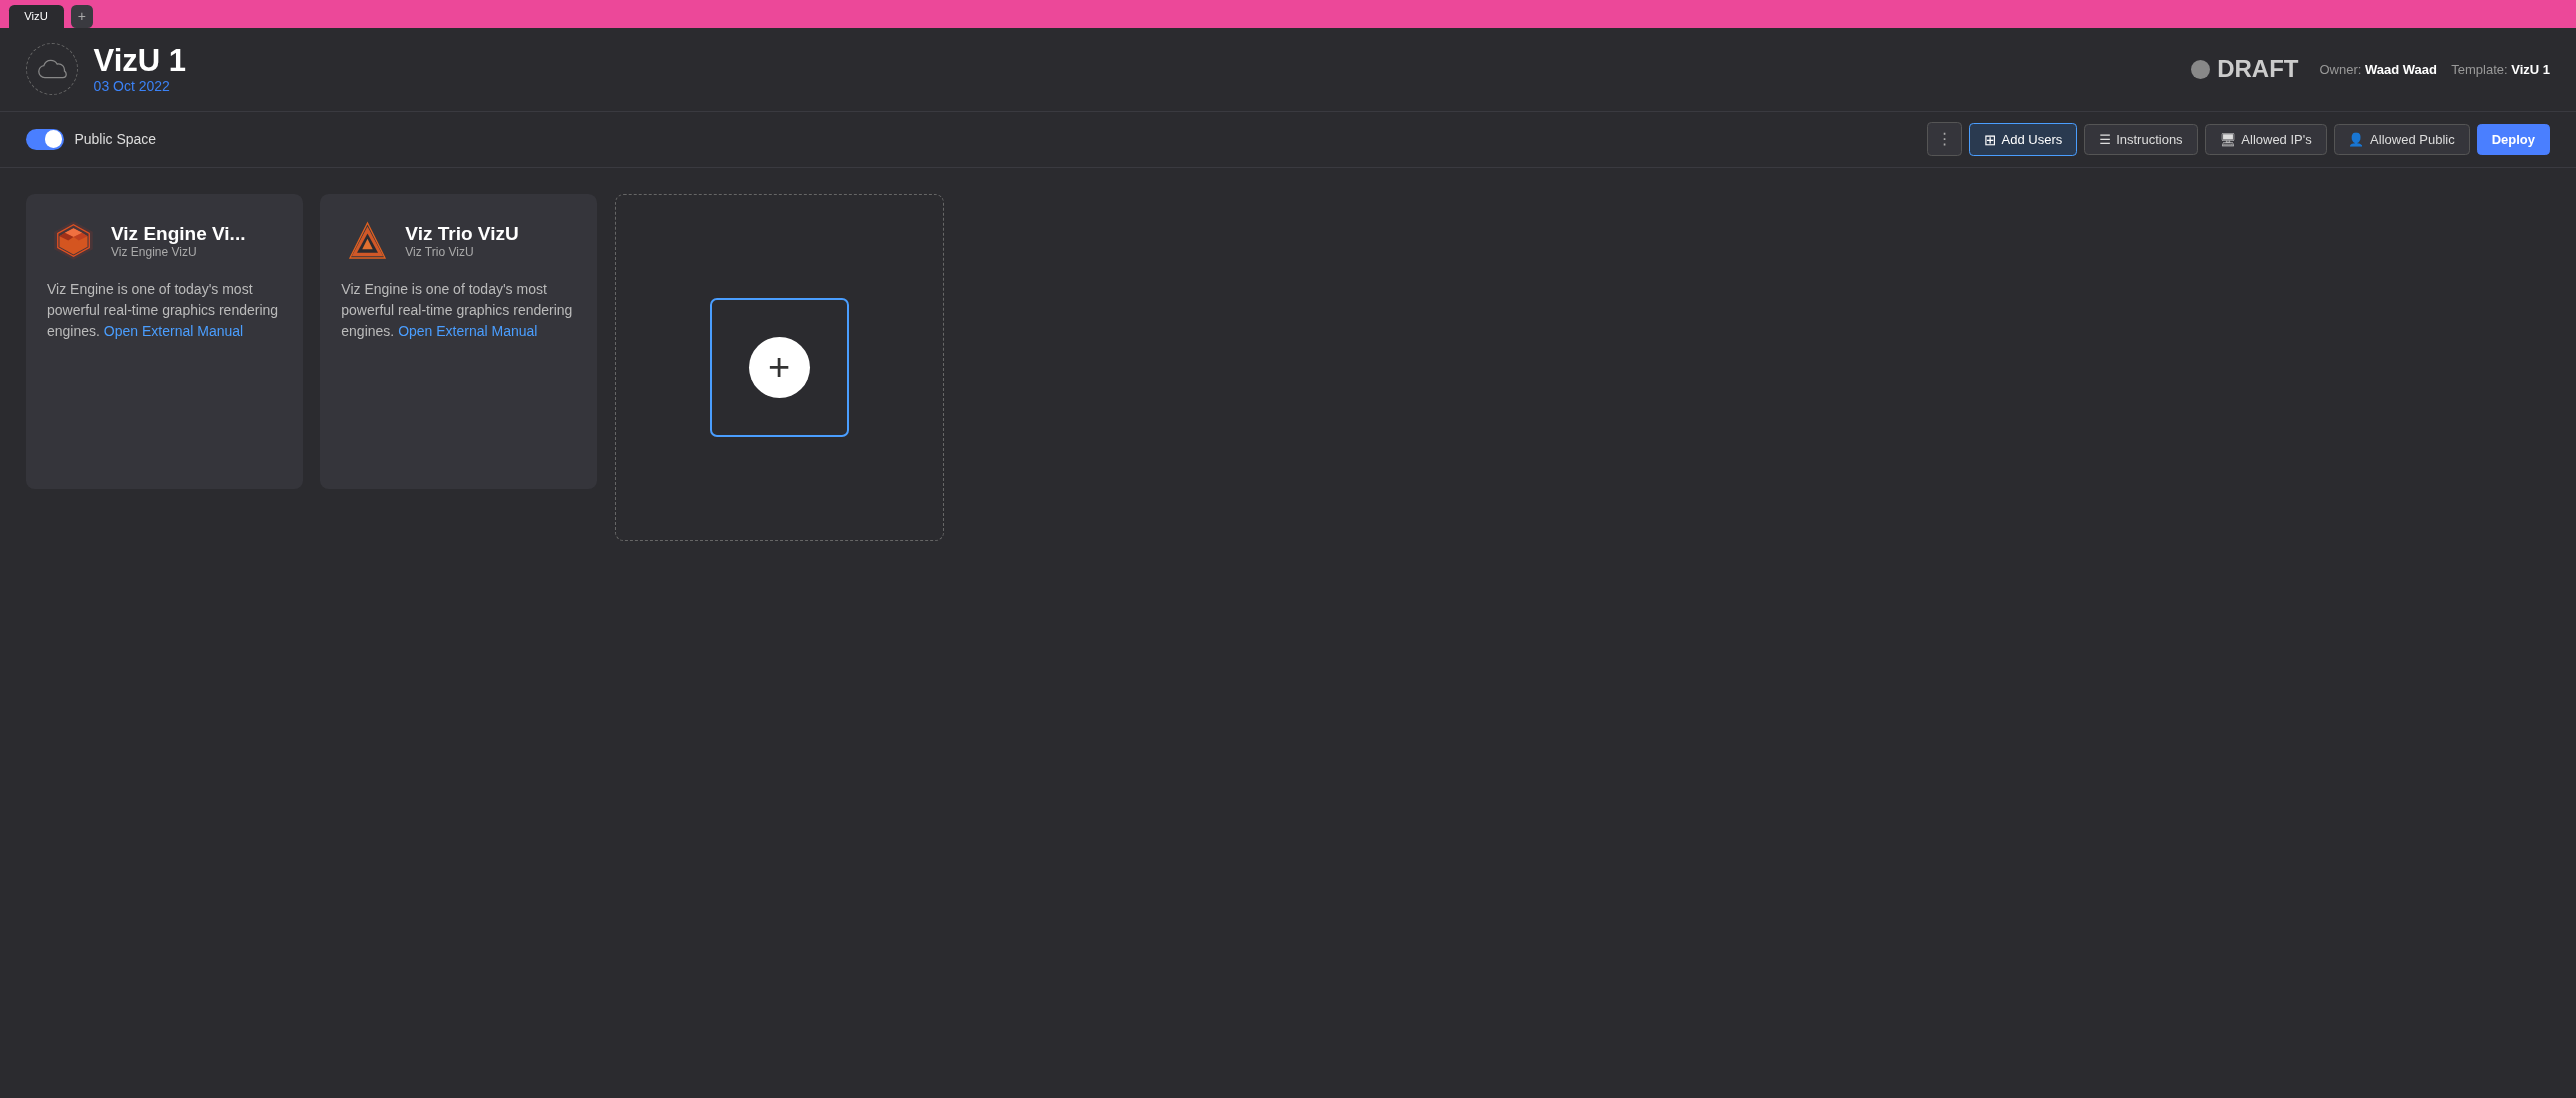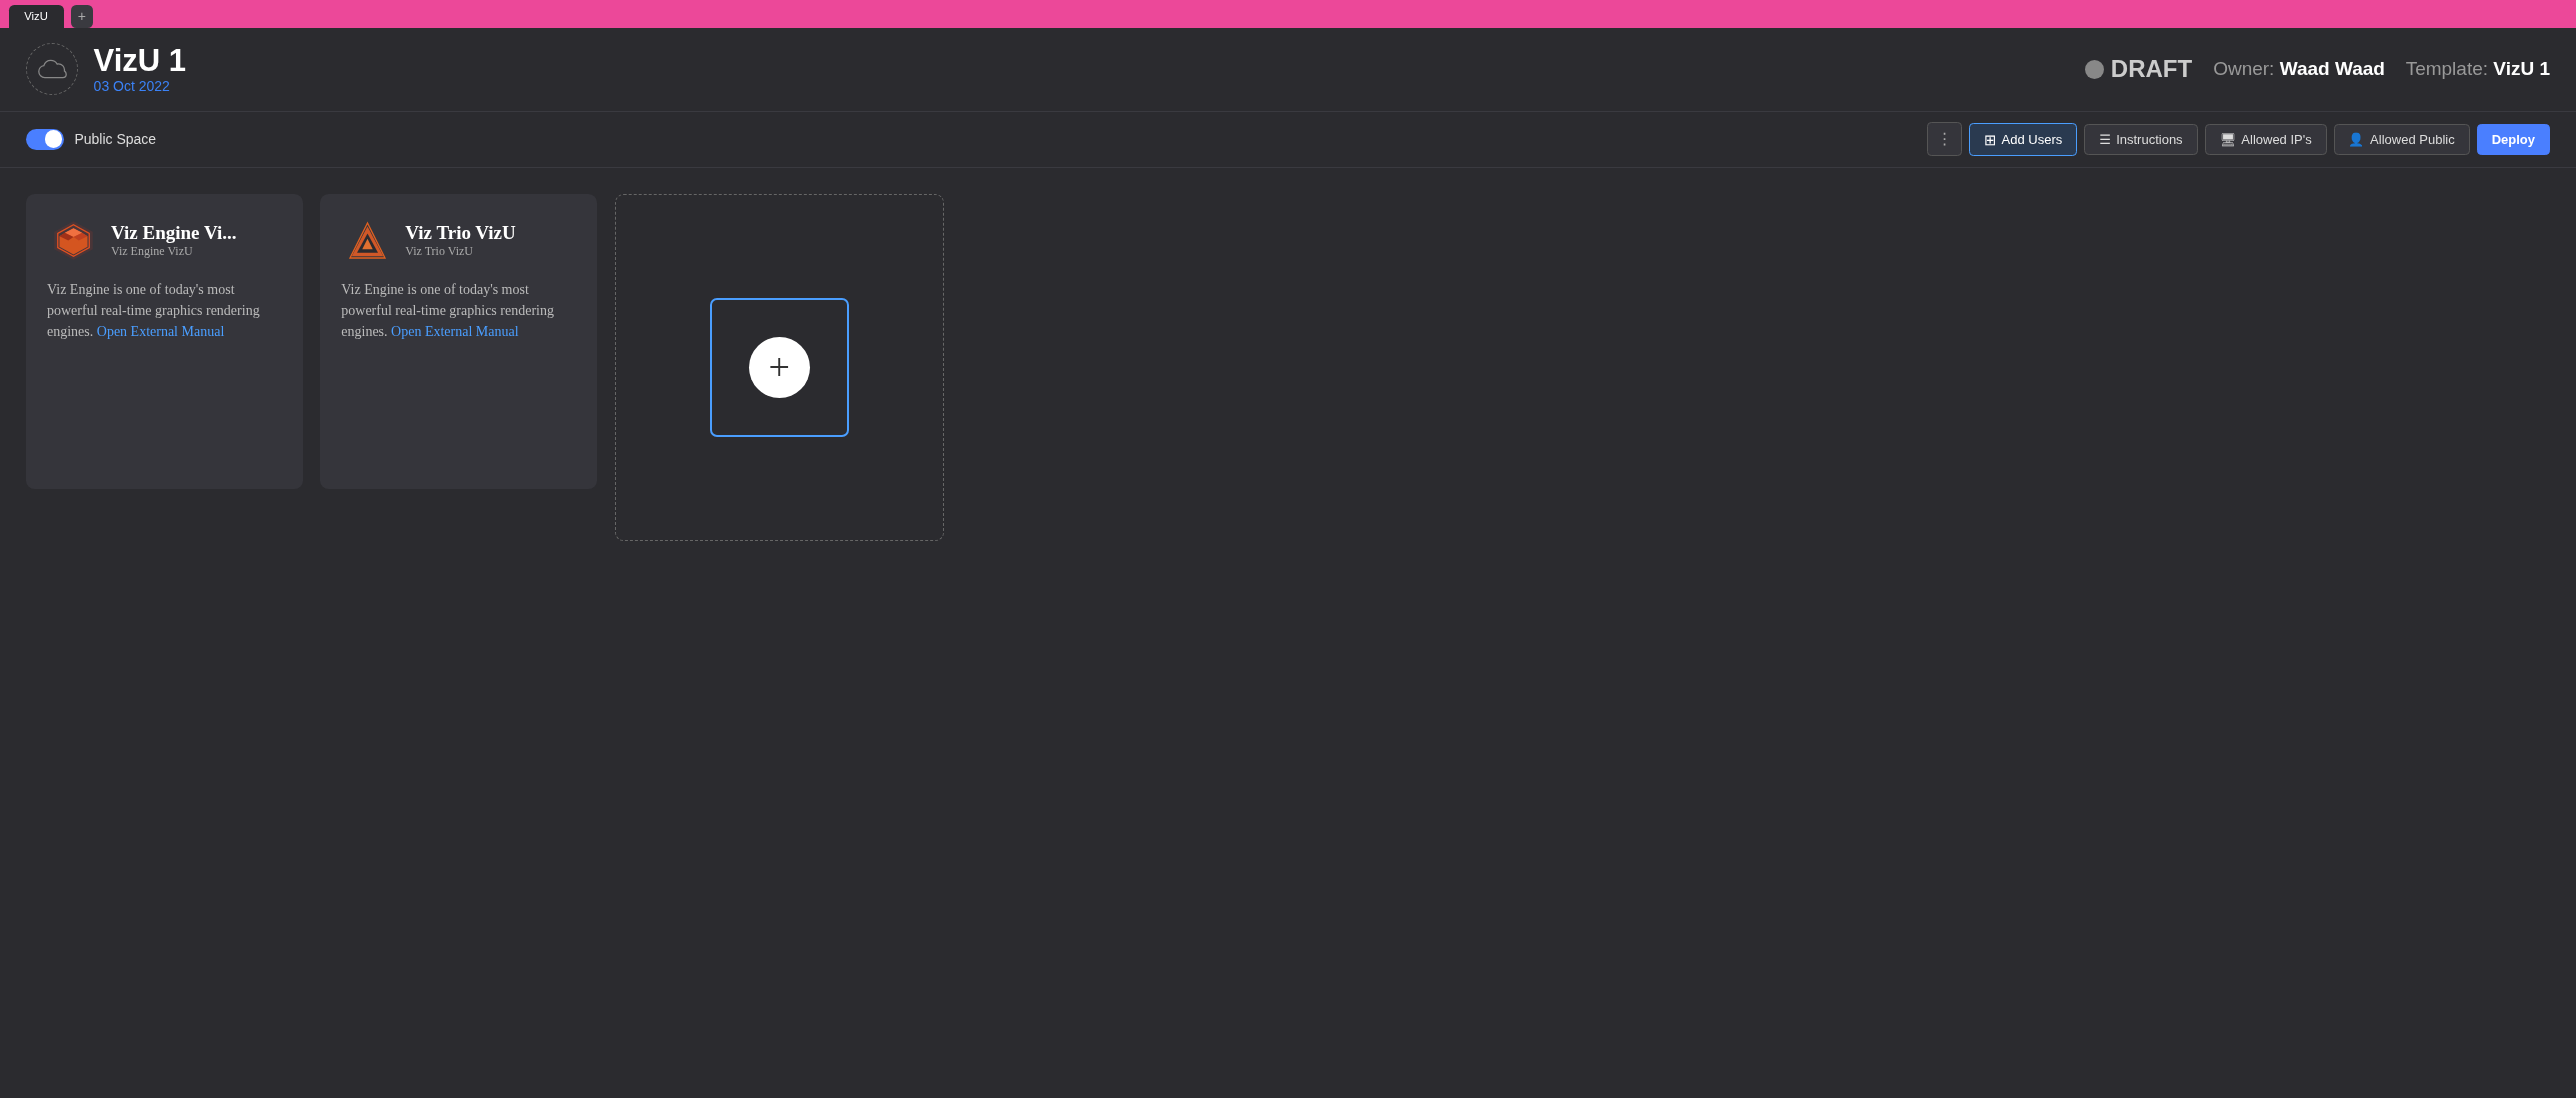--- a/index.html
+++ b/index.html
@@ -99,21 +99,21 @@
       font-weight: 700;
       color: #ccc;
     }
     .draft-dot {
       width: 19px;
       height: 19px;
       border-radius: 50%;
       background: #888;
     }
     .header-meta {
-      font-size: 19px;
+      font-size: 13px;
       color: #999;
     }
     .header-meta strong {
       color: #fff;
       font-weight: 600;
     }
 
     
     .toolbar {
       display: flex;
@@ -188,21 +188,20 @@
       color: #aaa;
       font-size: 15.6px;
     }
 
     
     .main {
       padding: 26px;
       display: flex;
       gap: 17.3px;
       align-items: flex-start;
-      font-family: Liberation Serif, serif;
     }
 
     
     .app-card {
       background: #35353b;
       border-radius: 8.7px;
       padding: 21px;
       width: 277px;
       min-height: 295px;
       display: flex;

